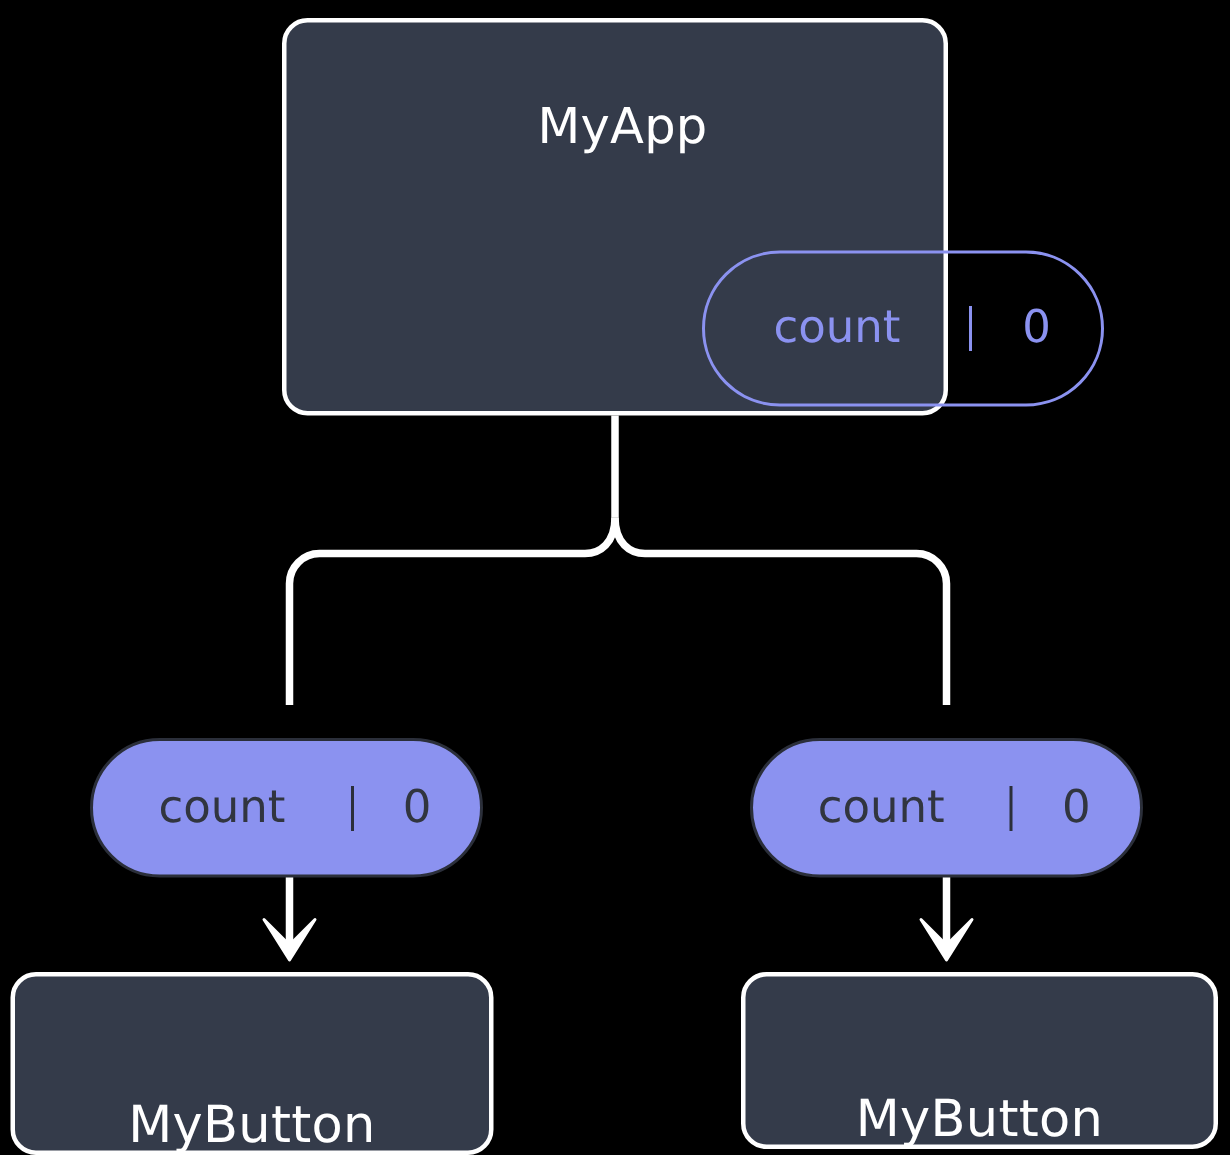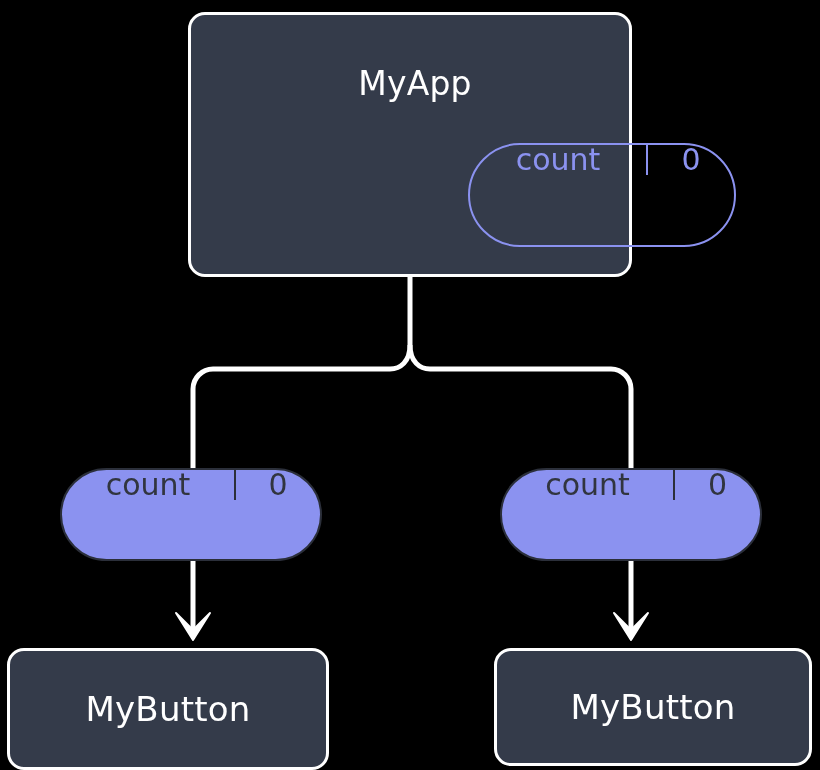--- a/index.html
+++ b/index.html
@@ -53,21 +53,21 @@
     top: 12px;
     width: 444px;
     height: 265px;
     padding-left: 10px;
   }
   #node-myapp .comp-title {
     margin-top: 52px;
   }
 
   .leaf-box {
-    justify-content: center;
+    justify-content: flex-end;
     border-radius: 17px;
   }
   #node-mybutton-left {
     left: 7px;
     top: 648px;
     width: 322px;
     height: 122px;
   }
   #node-mybutton-right {
     left: 494px;
@@ -77,23 +77,24 @@
   }
   .leaf-box .comp-title {
     font-size: 34px;
   }
 
   
   .state-pill {
     position: absolute;
     box-sizing: border-box;
     display: flex;
-    align-items: flex-start;
+    align-items: center;
     border-radius: 999px;
     overflow: hidden;
+    margin-top: 24px;
   }
   .pill-cell {
     display: flex;
     align-items: center;
     justify-content: center;
     font-size: 30px;
     line-height: 1;
     white-space: nowrap;
     box-sizing: border-box;
   }

